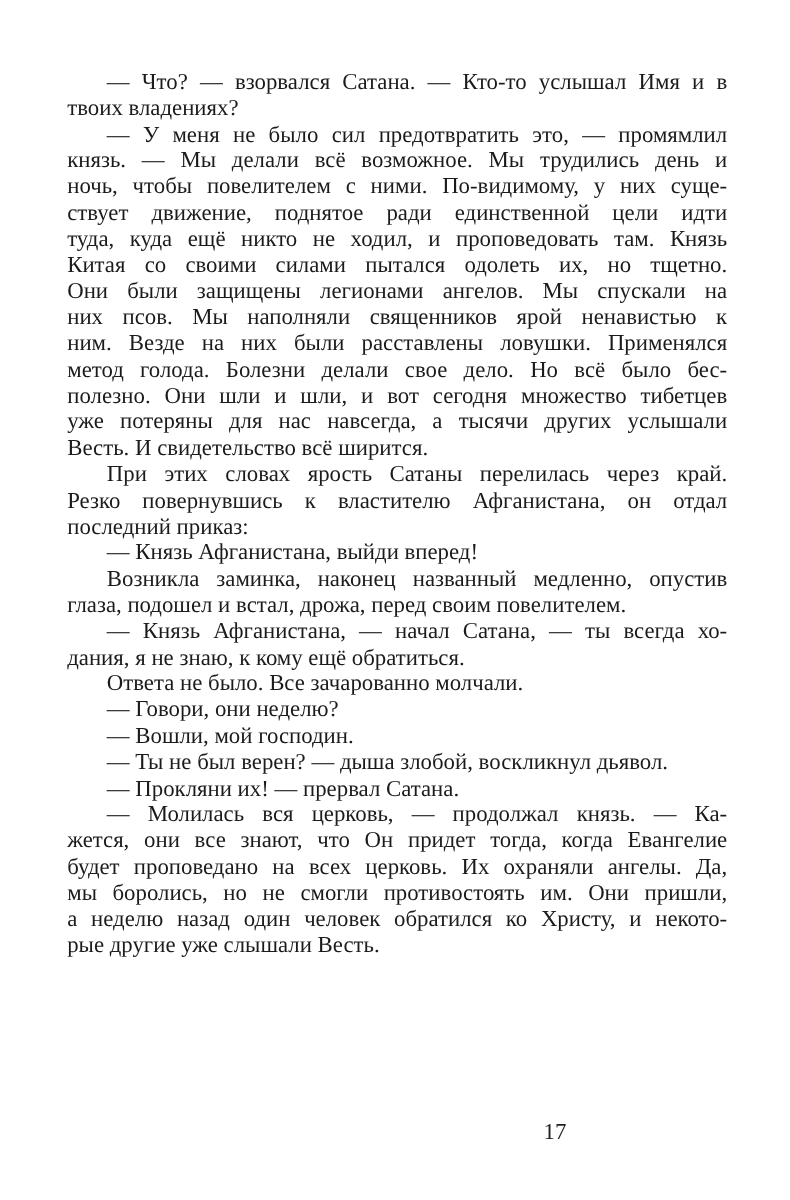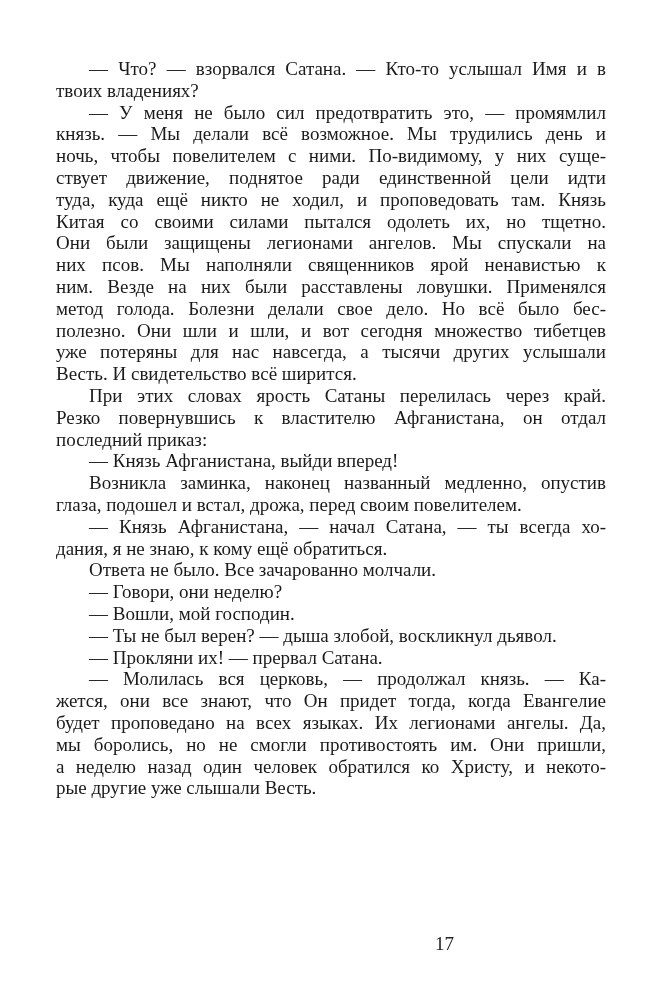--- a/index.html
+++ b/index.html
@@ -36,21 +36,21 @@
   .line.last {
     text-align-last: left;
   }
   .line.indent {
     padding-left: 33px;
     box-sizing: border-box;
   }
   .page-number {
     position: absolute;
     top: 933px;
-    right: 86px;
+    right: 68px;
     font-size: 19px;
     color: #222222;
   }
 </style>
 </head>
 <body>
 
 <div class="page">
   <div class="text-block" id="text-block">
       <div class="paragraph">
@@ -99,20 +99,20 @@
       </div>
       <div class="paragraph">
         <div class="line indent last">— Ты не был верен? — дыша злобой, воскликнул дьявол.</div>
       </div>
       <div class="paragraph">
         <div class="line indent last">— Прокляни их! — прервал Сатана.</div>
       </div>
       <div class="paragraph">
         <div class="line indent">— Молилась вся церковь, — продолжал князь. — Ка-</div>
         <div class="line">жется, они все знают, что Он придет тогда, когда Евангелие</div>
-        <div class="line">будет проповедано на всех языках. Их легионами ангелы. Да,</div>
+        <div class="line">будет проповедано на всех церковь. Их охраняли ангелы. Да,</div>
         <div class="line">мы боролись, но не смогли противостоять им. Они пришли,</div>
         <div class="line">а неделю назад один человек обратился ко Христу, и некото-</div>
         <div class="line last">рые другие уже слышали Весть.</div>
       </div>
     </div>
   <div class="page-number">17</div>
 </div>
 
 </body></html>

